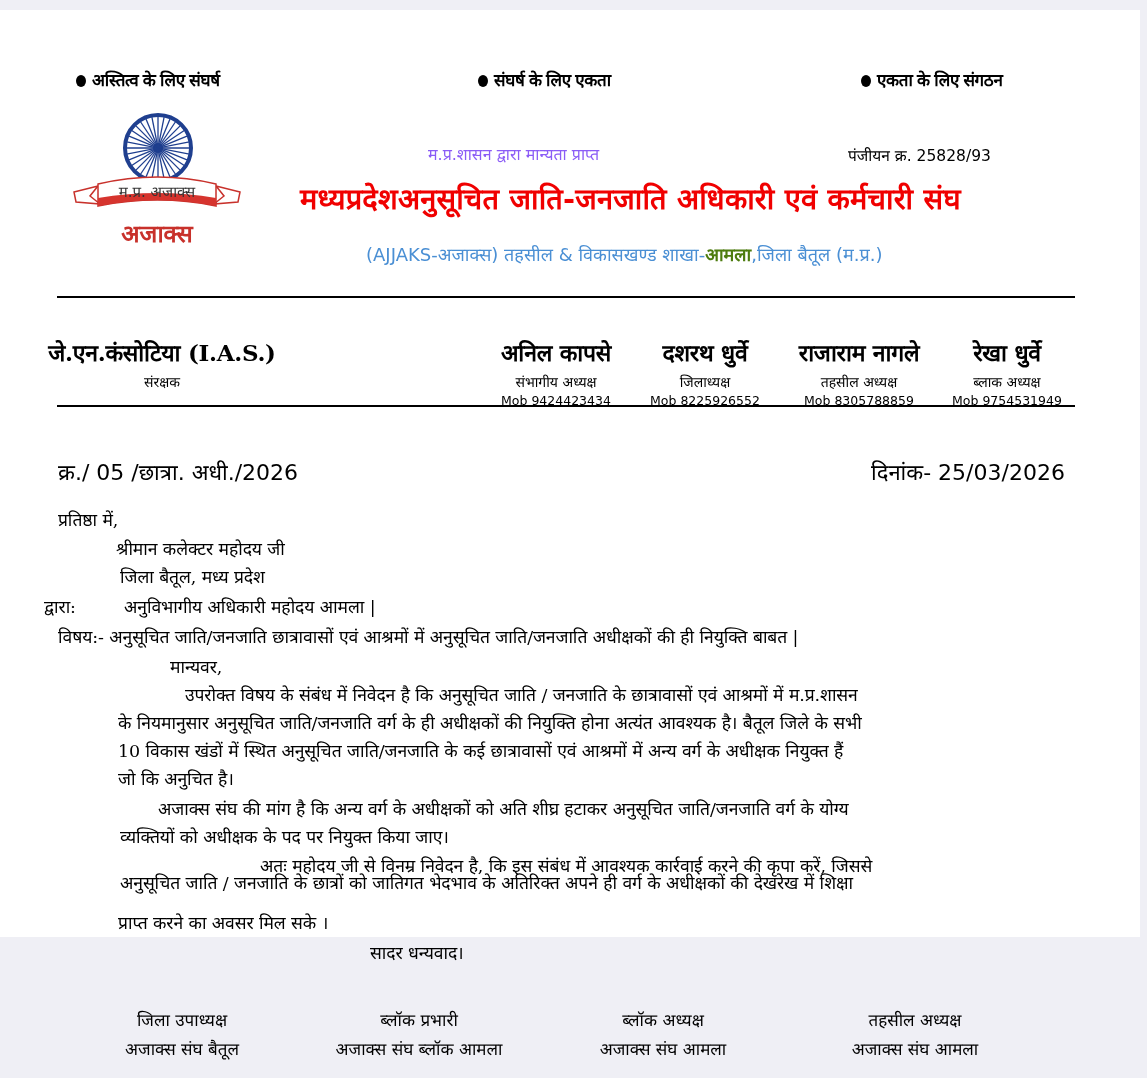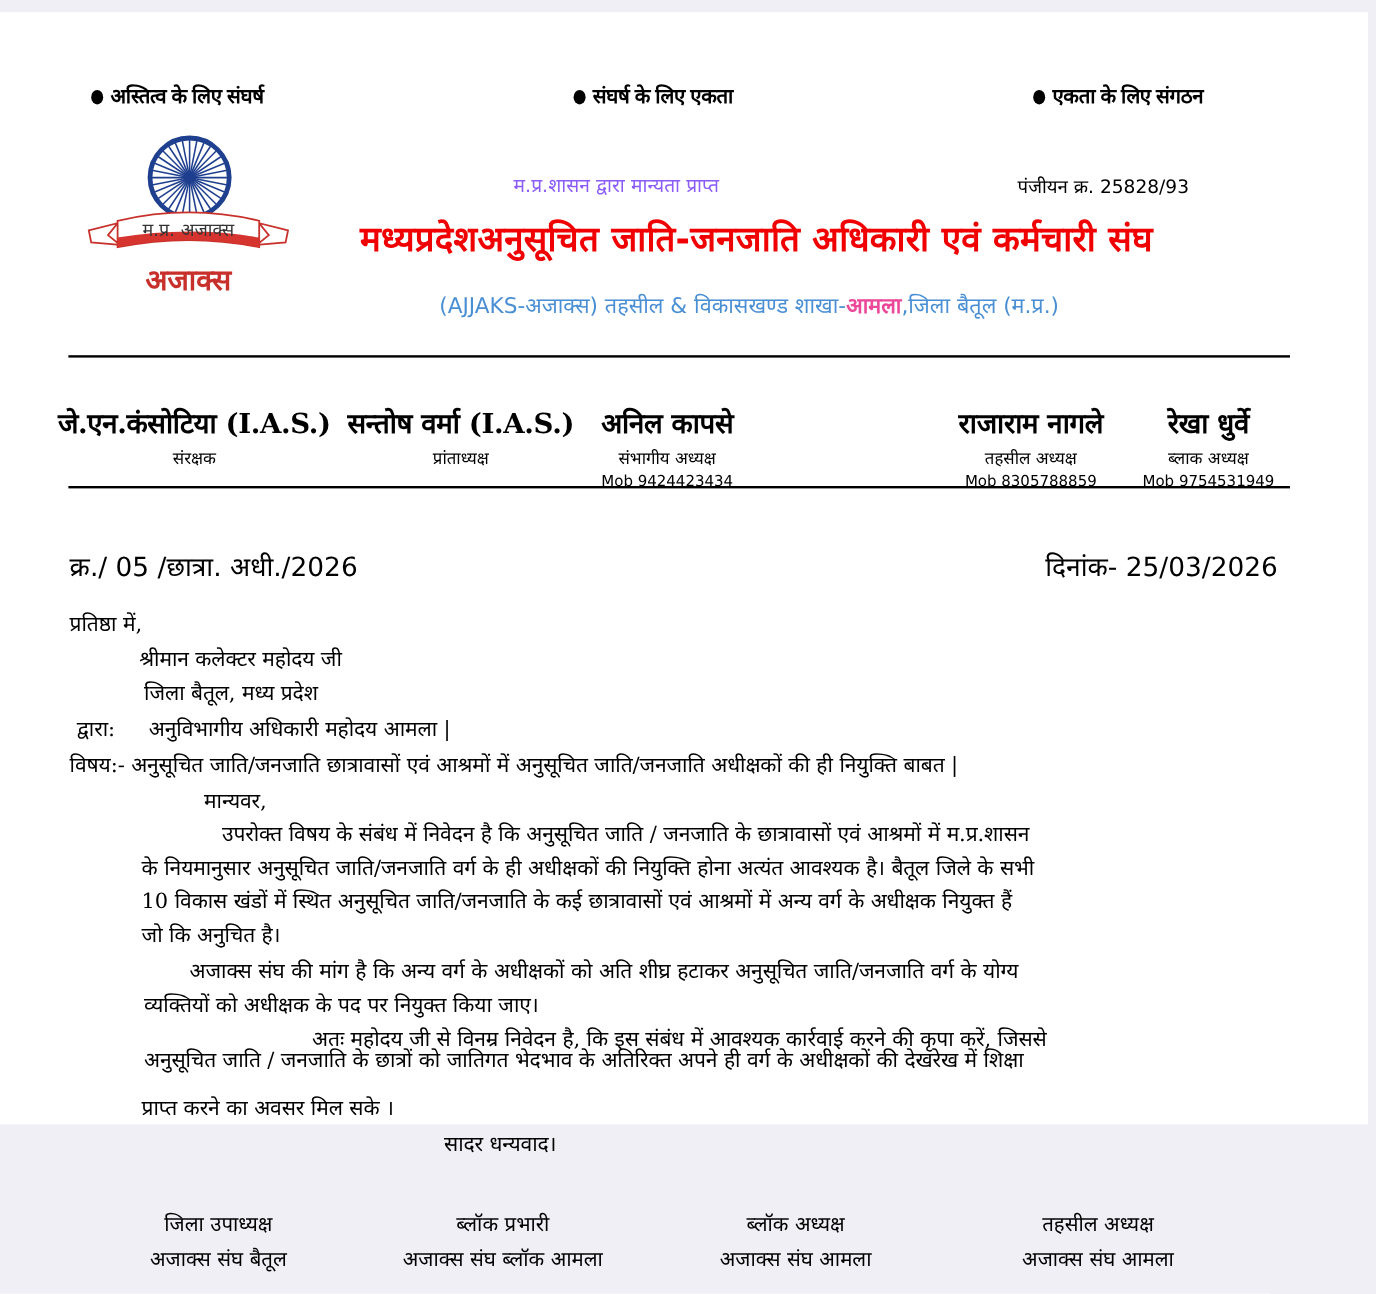--- a/index.html
+++ b/index.html
@@ -21,21 +21,21 @@
     .slogan .dot { display: inline-block; width: 10px; height: 12px; background: #000; border-radius: 50%; margin-right: 6px; vertical-align: -1px; }
 
     
     .logo { left: 72px; top: 100px; width: 170px; height: 140px; }
 
     
     .recog { left: 428px; top: 133px; font-size: 16px; color: #8b5cf6; font-family: "DejaVu Sans", sans-serif; }
     .regno { left: 848px; top: 134px; font-size: 15.5px; font-family: "DejaVu Sans", sans-serif; }
     .org-title { left: 300px; top: 168px; font-size: 29px; font-weight: bold; color: #f00000; font-family: "DejaVu Sans", sans-serif; letter-spacing: 0.2px; }
     .branch { left: 366px; top: 232px; font-size: 18px; color: #4a8fd4; font-family: "DejaVu Sans", sans-serif; }
-    .branch b { color: #ec4899; }
+    .branch b { color: #4d7c0f; }
 
     .rule { position: absolute; left: 57px; width: 1018px; height: 2px; background: #000; }
 
     
     .off { position: absolute; top: 326px; text-align: center; }
     .off .nm { font-family: "DejaVu Serif", serif; font-size: 23px; font-weight: bold; white-space: nowrap; letter-spacing: -0.3px; }
     .off .ds { font-size: 14px; margin-top: 4px; white-space: nowrap; }
     .off .mb { font-family: "DejaVu Sans", sans-serif; font-size: 12.5px; margin-top: 2px; white-space: nowrap; }
 
     
@@ -96,49 +96,50 @@
   <div class="abs regno">पंजीयन क्र. 25828/93</div>
   <div class="abs org-title">मध्यप्रदेशअनुसूचित जाति-जनजाति अधिकारी एवं कर्मचारी संघ</div>
   <div class="abs branch"><span>(AJJAKS-अजाक्स) तहसील &amp; विकासखण्ड शाखा-</span><b>आमला</b><span>,जिला बैतूल (म.प्र.)</span></div>
 
   <div class="rule" style="top:286px;"></div>
 
   <div class="off" style="left:44px; width:236px;">
     <div class="nm">जे.एन.कंसोटिया (I.A.S.)</div>
     <div class="ds">संरक्षक</div>
   </div>
-  <div class="off" style="left:284px; width:200px;">
-    <div class="nm">सन्तोष वर्मा (I.A.S.)</div>
-    <div class="ds">प्रांताध्यक्ष</div>
-  </div>
   <div class="off" style="left:492px; width:128px;">
     <div class="nm">अनिल कापसे</div>
     <div class="ds">संभागीय अध्यक्ष</div>
     <div class="mb">Mob 9424423434</div>
+  </div>
+  <div class="off" style="left:640px; width:130px;">
+    <div class="nm">दशरथ धुर्वे</div>
+    <div class="ds">जिलाध्यक्ष</div>
+    <div class="mb">Mob 8225926552</div>
   </div>
   <div class="off" style="left:784px; width:150px;">
     <div class="nm">राजाराम नागले</div>
     <div class="ds">तहसील अध्यक्ष</div>
     <div class="mb">Mob 8305788859</div>
   </div>
   <div class="off" style="left:944px; width:126px;">
     <div class="nm">रेखा धुर्वे</div>
     <div class="ds">ब्लाक अध्यक्ष</div>
     <div class="mb">Mob 9754531949</div>
   </div>
 
   <div class="rule" style="top:395px; height:1.5px;"></div>
 
   <div class="abs ref">क्र./ 05 /छात्रा. अधी./2026</div>
   <div class="abs date">दिनांक- 25/03/2026</div>
 
   <div class="abs ln" style="left:58px; top:497px;">प्रतिष्ठा में,</div>
   <div class="abs ln" style="left:116px; top:526px;">श्रीमान कलेक्टर महोदय जी</div>
   <div class="abs ln" style="left:120px; top:554px;">जिला बैतूल, मध्य प्रदेश</div>
-  <div class="abs ln" style="left:64px; top:584px;text-align:center;">द्वारा:</div>
+  <div class="abs ln" style="left:44px; top:584px;text-align:center;">द्वारा:</div>
   <div class="abs ln" style="left:124px; top:584px;">अनुविभागीय अधिकारी महोदय आमला |</div>
   <div class="abs ln" style="left:58px; top:614px;">विषय:- अनुसूचित जाति/जनजाति छात्रावासों एवं आश्रमों में अनुसूचित जाति/जनजाति अधीक्षकों की ही नियुक्ति बाबत |</div>
 
   <div class="abs ln" style="left:170px; top:644px;">मान्यवर,</div>
   <div class="abs ln" style="left:185px; top:672px;">उपरोक्त विषय के संबंध में निवेदन है कि अनुसूचित जाति / जनजाति के छात्रावासों एवं आश्रमों में म.प्र.शासन</div>
   <div class="abs ln" style="left:118px; top:700px;">के नियमानुसार  अनुसूचित जाति/जनजाति वर्ग के ही अधीक्षकों की नियुक्ति होना अत्यंत आवश्यक है। बैतूल जिले के सभी</div>
   <div class="abs ln" style="left:118px; top:728px;">10 विकास खंडों में स्थित अनुसूचित जाति/जनजाति के कई छात्रावासों एवं आश्रमों में अन्य वर्ग के अधीक्षक नियुक्त हैं</div>
   <div class="abs ln" style="left:118px; top:756px;">जो कि अनुचित है।</div>
   <div class="abs ln" style="left:118px; top:786px;margin-left:40px;">अजाक्स संघ की मांग है कि अन्य वर्ग के अधीक्षकों को अति शीघ्र हटाकर अनुसूचित जाति/जनजाति वर्ग के योग्य</div>
   <div class="abs ln" style="left:120px; top:814px;">व्यक्तियों को अधीक्षक के पद पर नियुक्त किया जाए।</div>

